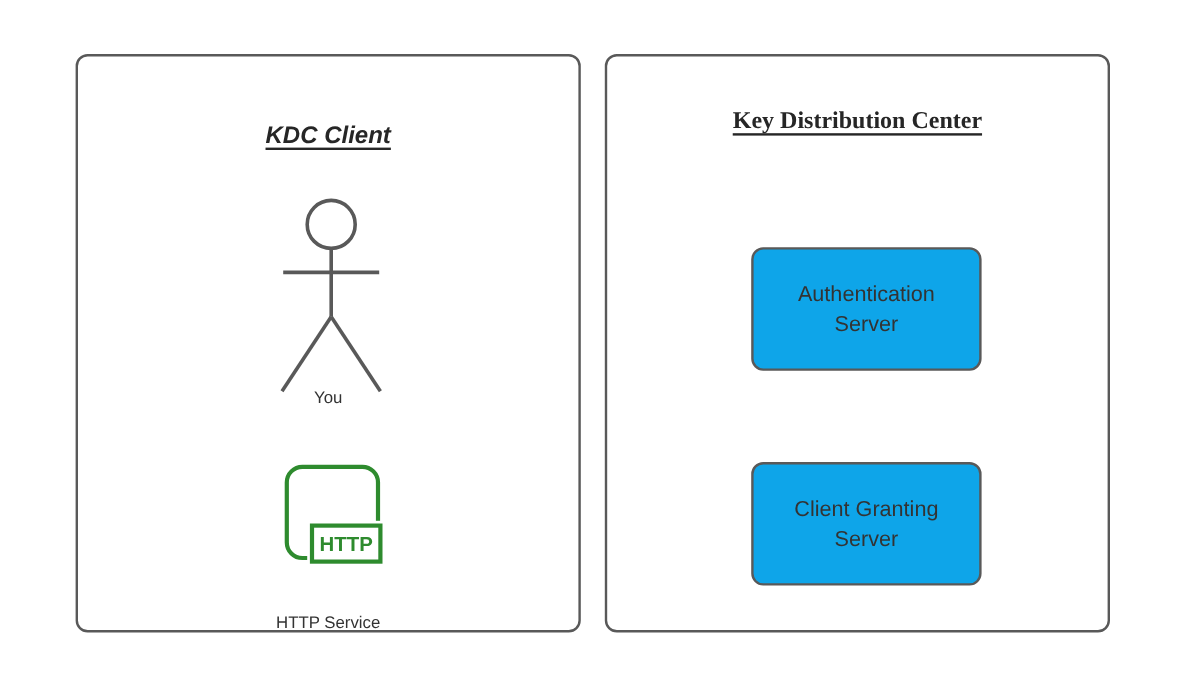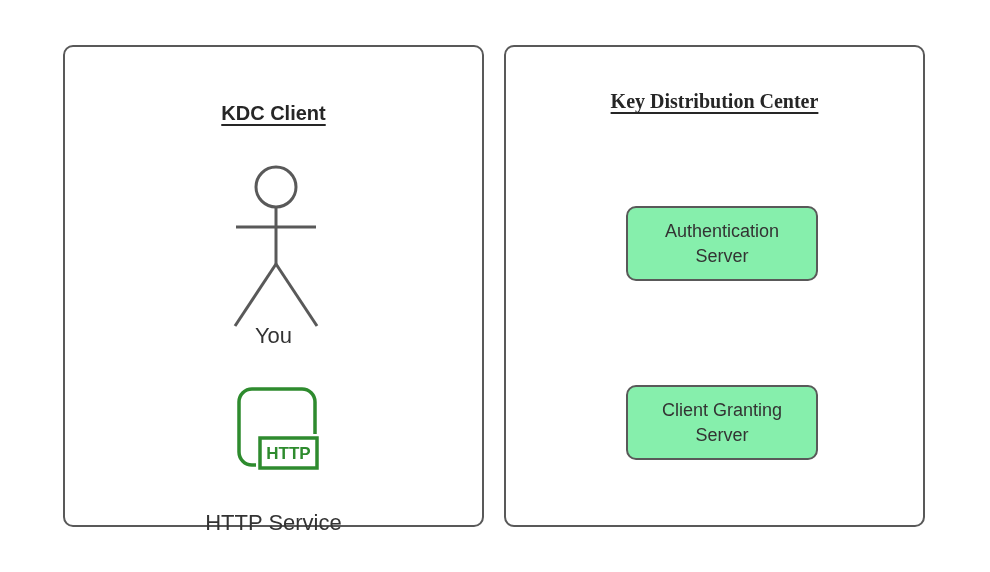--- a/index.html
+++ b/index.html
@@ -27,41 +27,41 @@
   }
   .panel-left  { left: 63px; }
   .panel-right { left: 504px; }
 
   .panel-title {
     position: absolute;
     left: 0;
     right: 0;
     text-align: center;
   }
-  .panel-left  .panel-title { top: 53px; }
+  .panel-left  .panel-title { top: 53px; font-style: italic; }
   .panel-right .panel-title { top: 41px; font-family: Liberation Serif, serif; }
 
   .title-text {
     display: inline-block;
     max-width: 210px;
     font-size: 20px;
     font-weight: bold;
     line-height: 1.35;
     color: #262626;
     text-decoration: underline;
     text-decoration-thickness: 2px;
     text-underline-offset: 4px;
   }
 
   .center-label {
     position: absolute;
     left: 0;
     right: 0;
     text-align: center;
-    font-size: 22px;
+    font-size: 14px;
     color: #333333;
   }
   .actor-label   { top: 276px; }
   .service-label { top: 431px; margin-top: 32px; }
 
   .actor-svg {
     position: absolute;
     left: 168px;
     top: 118px;
   }
@@ -73,22 +73,22 @@
   .http-icon-text {
     font-family: "Liberation Sans", sans-serif;
     font-size: 17px;
     font-weight: bold;
   }
 
   .server-box {
     position: absolute;
     left: 120px;
     width: 192px;
-    height: 75px;
-    background: #86efac;
+    height: 103px;
+    background: #0ea5e9;
     border: 2.5px solid #595959;
     border-radius: 10px;
     box-sizing: border-box;
     display: flex;
     align-items: center;
     justify-content: center;
     text-align: center;
   }
   .server-box-1 { top: 159px; }
   .server-box-2 { top: 338px; }

